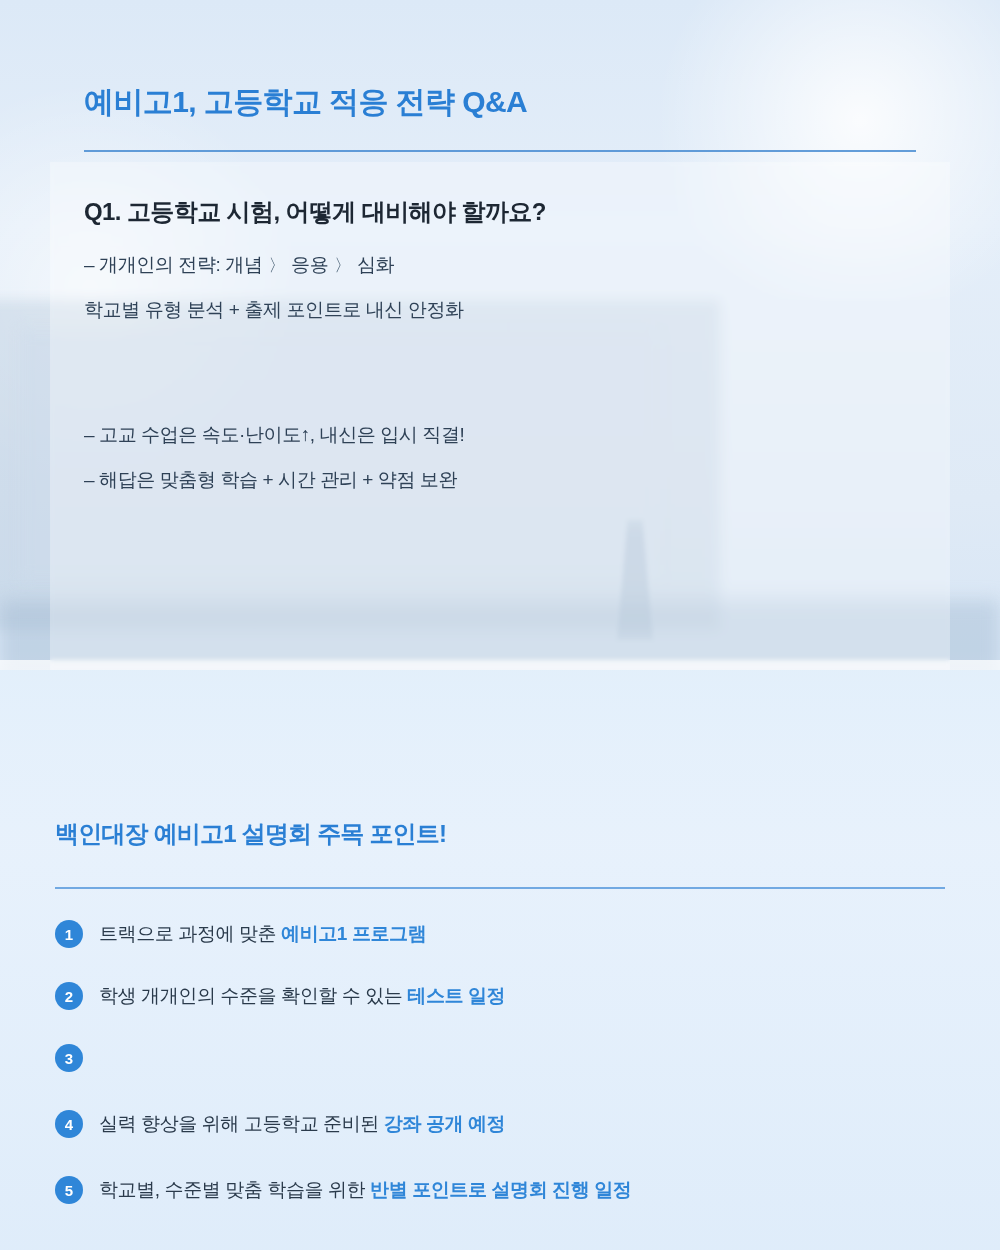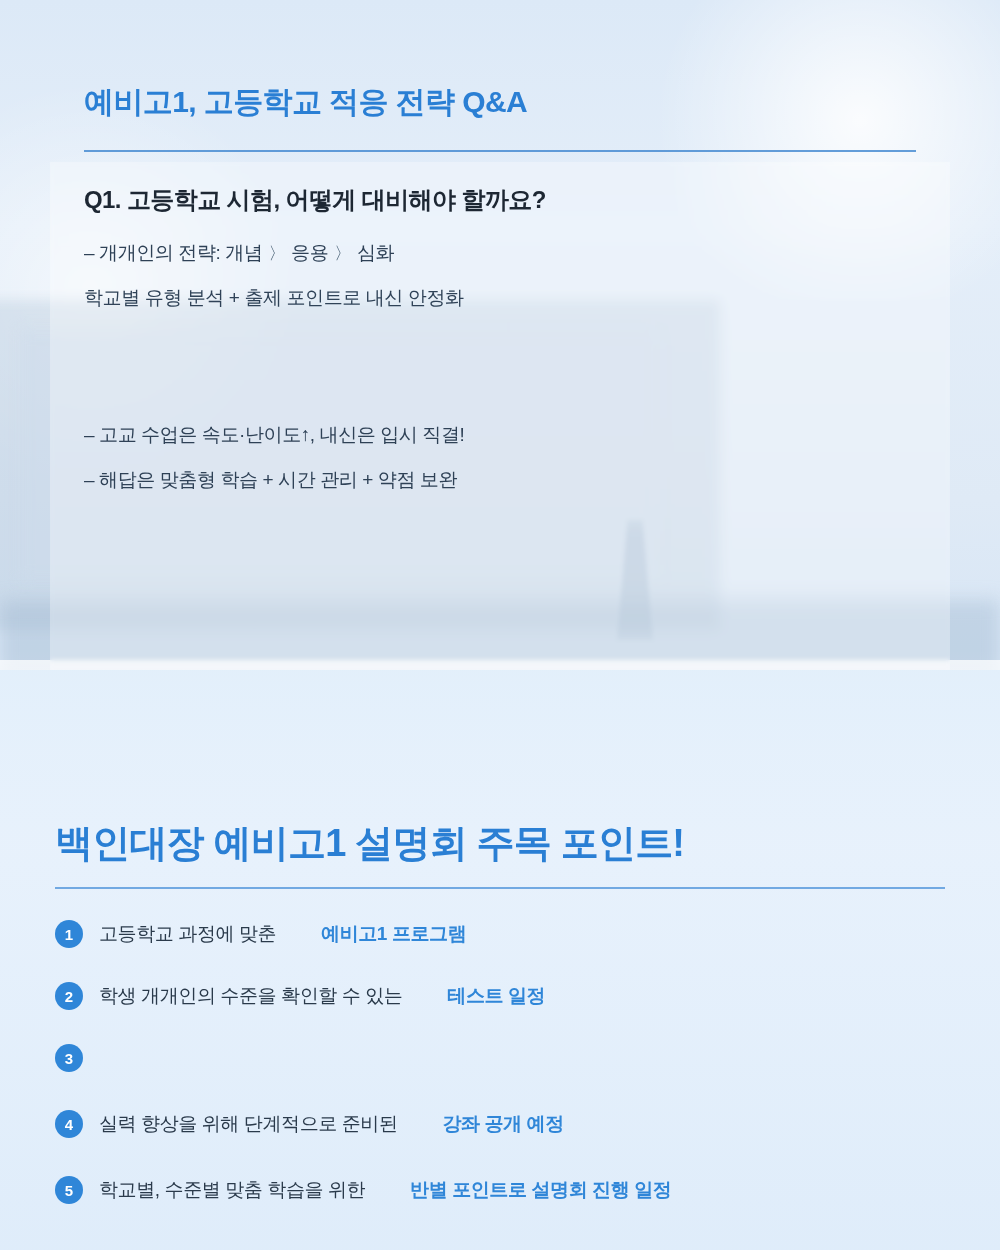--- a/index.html
+++ b/index.html
@@ -119,21 +119,21 @@
     height: 2px;
     background: #3f86cf;
     opacity: 0.8;
   }
 
   .qa-block {
     position: absolute;
     left: 84px;
     width: 840px;
   }
-  .qa-block.one { top: 184px; }
+  .qa-block.one { top: 196px; }
   .qa-block.two { top: 424px; }
 
   .q-head {
     font-size: 24px;
     font-weight: bold;
     color: #1d2733;
     letter-spacing: -0.6px;
     margin: 0 0 26px 0;
   }
   .q-line {
@@ -158,21 +158,21 @@
     left: 0;
     top: 670px;
     width: 1000px;
     height: 580px;
     background: linear-gradient(180deg, rgba(226,239,251,0.95) 0%, rgba(231,241,252,0.95) 30%, rgba(222,236,250,0.9) 100%);
   }
   .points-title {
     position: absolute;
     left: 55px;
     top: 818px;
-    font-size: 38px;
+    font-size: 24px;
     font-weight: bold;
     color: #2a7fd4;
     letter-spacing: -0.8px;
   }
   .points-rule {
     position: absolute;
     left: 55px;
     top: 887px;
     width: 890px;
     height: 2px;
@@ -201,21 +201,20 @@
     flex: 0 0 auto;
   }
   .point-text {
     font-size: 19px;
     color: #2a3a4b;
     letter-spacing: -0.4px;
   }
   .point-text .hl {
     color: #2f86d8;
     font-weight: bold;
-    margin-left: 40px;
   }
 </style>
 </head>
 <body>
 
 <div class="page">
 
   <div class="bg-deco">
     <div class="glow-left"></div>
     <div class="board"></div>
@@ -245,39 +244,39 @@
   </div>
 
   <div class="points"></div>
 
   <div class="points-title">백인대장 예비고1 설명회 주목 포인트!</div>
   <div class="points-rule"></div>
 
   <div class="point-row" style="top:920px;">
     <div class="point-num">1</div>
     <div class="point-text">
-      <span>고등학교 과정에 맞춘 </span><span class="hl">예비고1 프로그램</span>
+      <span>트랙으로 과정에 맞춘 </span><span class="hl">예비고1 프로그램</span>
     </div>
   </div>
 
   <div class="point-row" style="top:982px;">
     <div class="point-num">2</div>
     <div class="point-text">
       <span>학생 개개인의 수준을 확인할 수 있는 </span><span class="hl">테스트 일정</span>
     </div>
   </div>
 
   <div class="point-row" style="top:1044px;">
     <div class="point-num">3</div>
   </div>
 
   <div class="point-row" style="top:1110px;">
     <div class="point-num">4</div>
     <div class="point-text">
-      <span>실력 향상을 위해 단계적으로 준비된 </span><span class="hl">강좌 공개 예정</span>
+      <span>실력 향상을 위해 고등학교 준비된 </span><span class="hl">강좌 공개 예정</span>
     </div>
   </div>
 
   <div class="point-row" style="top:1176px;">
     <div class="point-num">5</div>
     <div class="point-text">
       <span>학교별, 수준별 맞춤 학습을 위한 </span><span class="hl">반별 포인트로 설명회 진행 일정</span>
     </div>
   </div>
 

